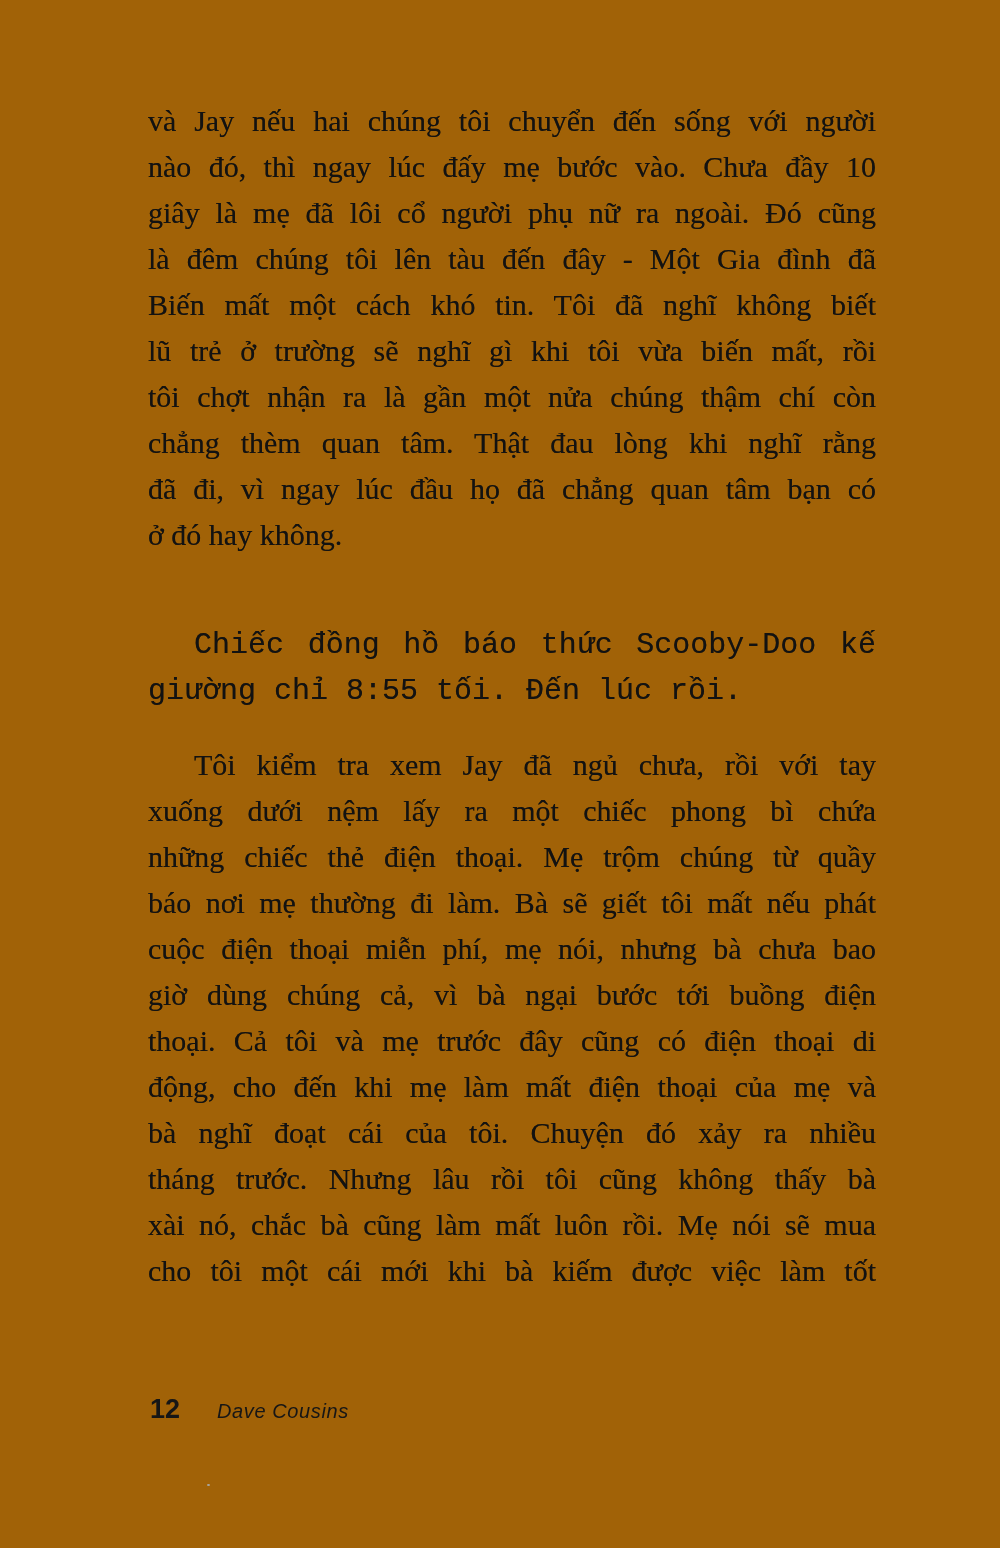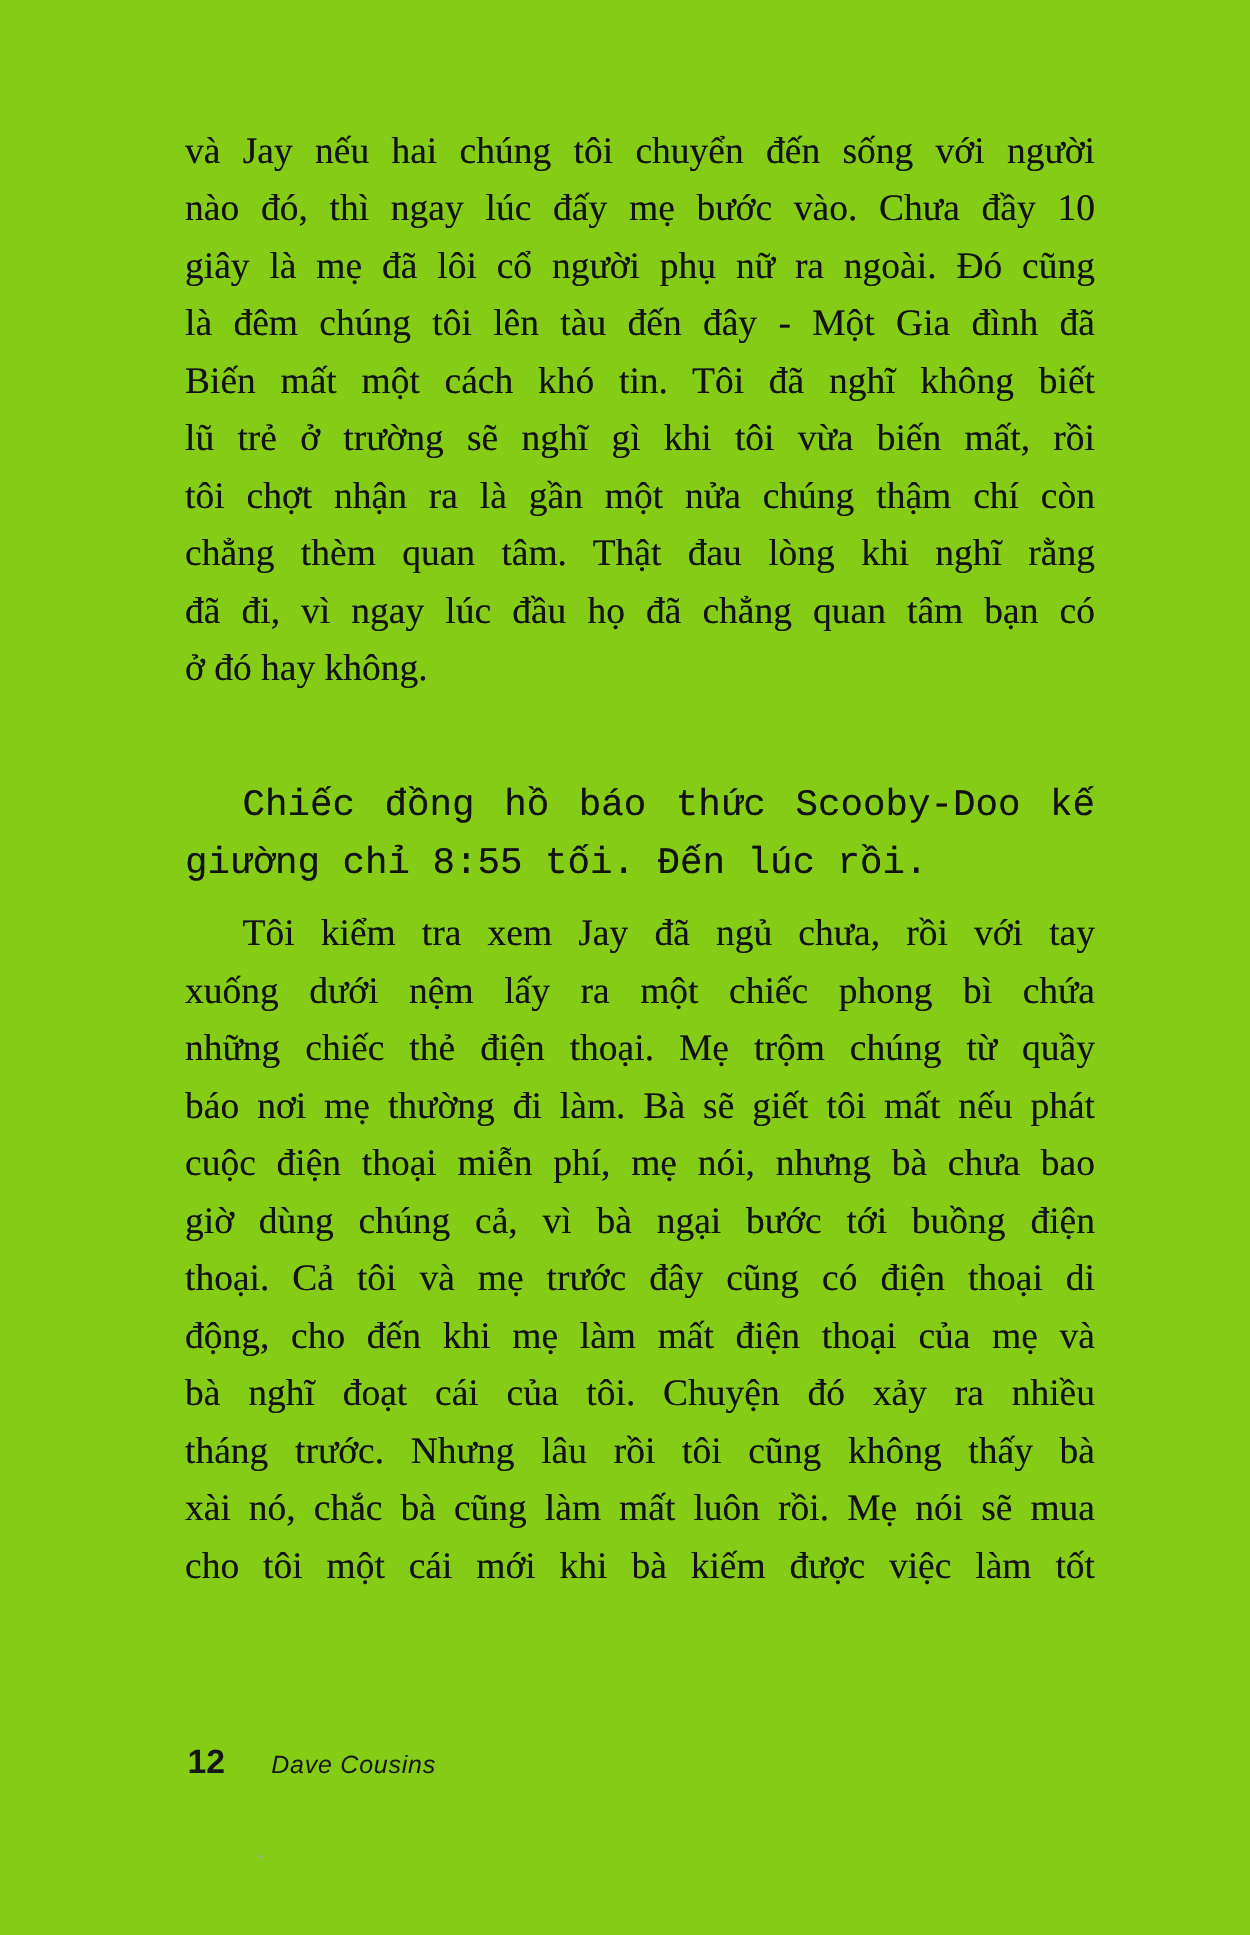--- a/index.html
+++ b/index.html
@@ -10,36 +10,36 @@
   body {
     width: 1000px;
     height: 1548px;
     position: relative;
     background: #fdfdfb;
     overflow: hidden;
   }
   .page {
     position: absolute;
     inset: 0;
-    background: #84cc16;
+    background: #a16207;
   }
   .textblock {
     position: absolute;
     left: 148px;
     top: 98px;
     width: 728px;
     font-family: "Liberation Serif", "DejaVu Serif", serif;
     font-size: 30px;
     line-height: 46px;
     color: #121212;
     text-shadow: 0 0 0.5px rgba(10,10,10,0.55);
   }
   .para { margin: 0; }
   .para.section-break { margin-top: 64px; font-family: Liberation Mono, monospace; }
-  .para.follow { margin-top: 10px; }
+  .para.follow { margin-top: 28px; }
   .line {
     height: 46px;
     overflow: hidden;
     text-align: justify;
     text-align-last: justify;
   }
   .line.endpara { text-align-last: left; }
   .line.indent { text-indent: 46px; }
   .footer {
     position: absolute;

